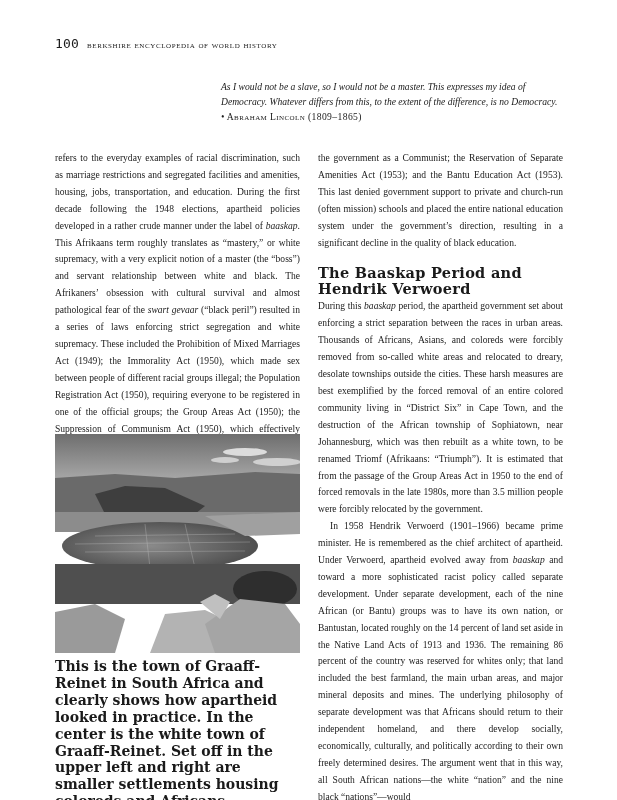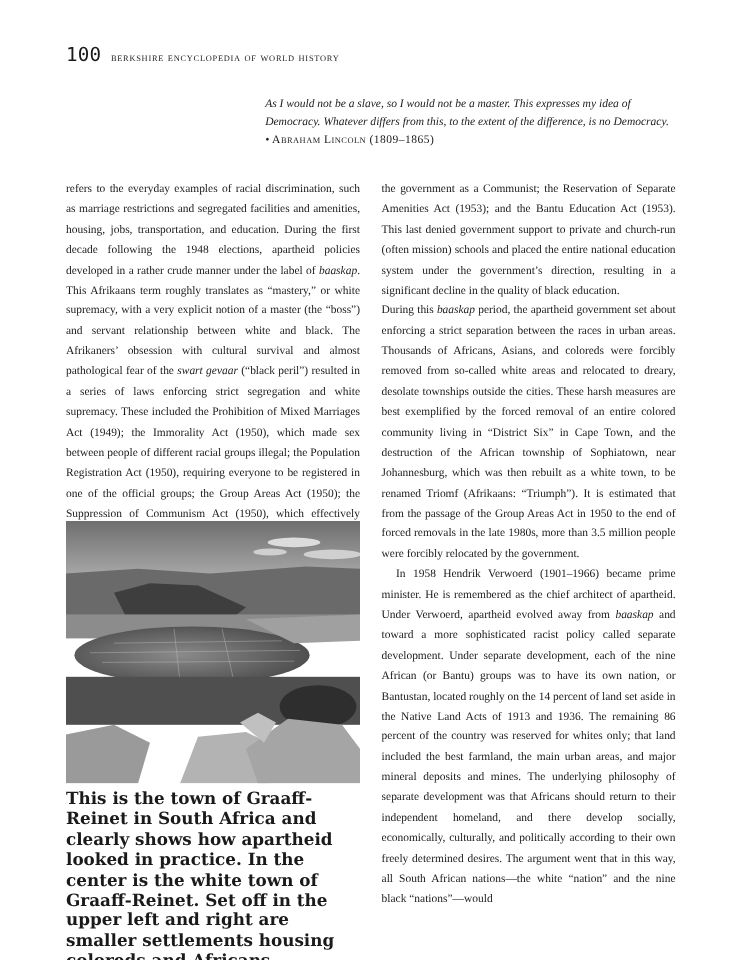--- a/index.html
+++ b/index.html
@@ -1,19 +1,19 @@
 <!DOCTYPE html>
 <html><head>
 <meta charset="utf-8">
 <style>
   html, body { margin: 0; padding: 0; background: #ffffff; }
   body { width: 617px; height: 800px; position: relative; overflow: hidden;
          font-family: "Liberation Serif", "DejaVu Serif", serif; color: #1a1a1a; }
   .running-head { position: absolute; left: 55px; top: 36px; font-size: 11px; letter-spacing: 0.2px; }
-  .running-head .pnum { font-family: "DejaVu Sans Mono", monospace; font-size: 16px; margin-right: 5px; margin-top: 40px; }
+  .running-head .pnum { font-family: "DejaVu Sans Mono", monospace; font-size: 13px; margin-right: 5px; margin-top: 40px; }
   .running-head .title { font-variant: small-caps; text-transform: lowercase; font-size: 10px; letter-spacing: 0.6px; }
   .epigraph { position: absolute; right: 56px; top: 79px; width: 340px; 
               font-style: italic; font-size: 9.6px; line-height: 15px; }
   .epigraph .author { font-style: normal; font-variant: small-caps; letter-spacing: 0.4px; }
   .col { position: absolute; top: 150px; width: 245px; font-size: 9.55px; line-height: 16.9px; text-align: justify; }
   .col-left { left: 55px; }
   .col-right { left: 318px; }
   .col p { margin: 0; }
   .col p.indent { text-indent: 12px; }
   .section-heading { font-family: "DejaVu Serif", serif; font-weight: bold; font-size: 14.5px;
@@ -74,15 +74,16 @@
     <path d="M95 219 L110 180 L150 176 L180 190 L170 219 Z" fill="#b3b3b3"></path>
     <path d="M150 190 L185 165 L230 170 L245 190 L245 219 L160 219 Z" fill="#a5a5a5"></path>
     <path d="M145 168 L160 160 L175 168 L165 185 Z" fill="#c0c0c0"></path>
   </svg>
 </div>
 
 <div class="caption">This is the town of Graaff-Reinet in South Africa and clearly shows how apartheid looked in practice. In the center is the white town of Graaff-Reinet. Set off in the upper left and right are smaller settlements housing coloreds and Africans.</div>
 
 <div class="col col-right">
   <p>the government as a Communist; the Reservation of Separate Amenities Act (1953); and the Bantu Education Act (1953). This last denied government support to private and church-run (often mission) schools and placed the entire national education system under the government’s direction, resulting in a significant decline in the quality of black education.</p>
+  <h2 class="section-heading">The Baaskap Period and Hendrik Verwoerd</h2>
   <p><span>During this </span><em>baaskap</em><span> period, the apartheid government set about enforcing a strict separation between the races in urban areas. Thousands of Africans, Asians, and coloreds were forcibly removed from so-called white areas and relocated to dreary, desolate townships outside the cities. These harsh measures are best exemplified by the forced removal of an entire colored community living in “District Six” in Cape Town, and the destruction of the African township of Sophiatown, near Johannesburg, which was then rebuilt as a white town, to be renamed Triomf (Afrikaans: “Triumph”). It is estimated that from the passage of the Group Areas Act in 1950 to the end of forced removals in the late 1980s, more than 3.5 million people were forcibly relocated by the government.</span></p>
   <p class="indent"><span>In 1958 Hendrik Verwoerd (1901–1966) became prime minister. He is remembered as the chief architect of apartheid. Under Verwoerd, apartheid evolved away from </span><em>baaskap</em><span> and toward a more sophisticated racist policy called separate development. Under separate development, each of the nine African (or Bantu) groups was to have its own nation, or Bantustan, located roughly on the 14 percent of land set aside in the Native Land Acts of 1913 and 1936. The remaining 86 percent of the country was reserved for whites only; that land included the best farmland, the main urban areas, and major mineral deposits and mines. The underlying philosophy of separate development was that Africans should return to their independent homeland, and there develop socially, economically, culturally, and politically according to their own freely determined desires. The argument went that in this way, all South African nations—the white “nation” and the nine black “nations”—would</span></p>
 </div>
 
 </body></html>

